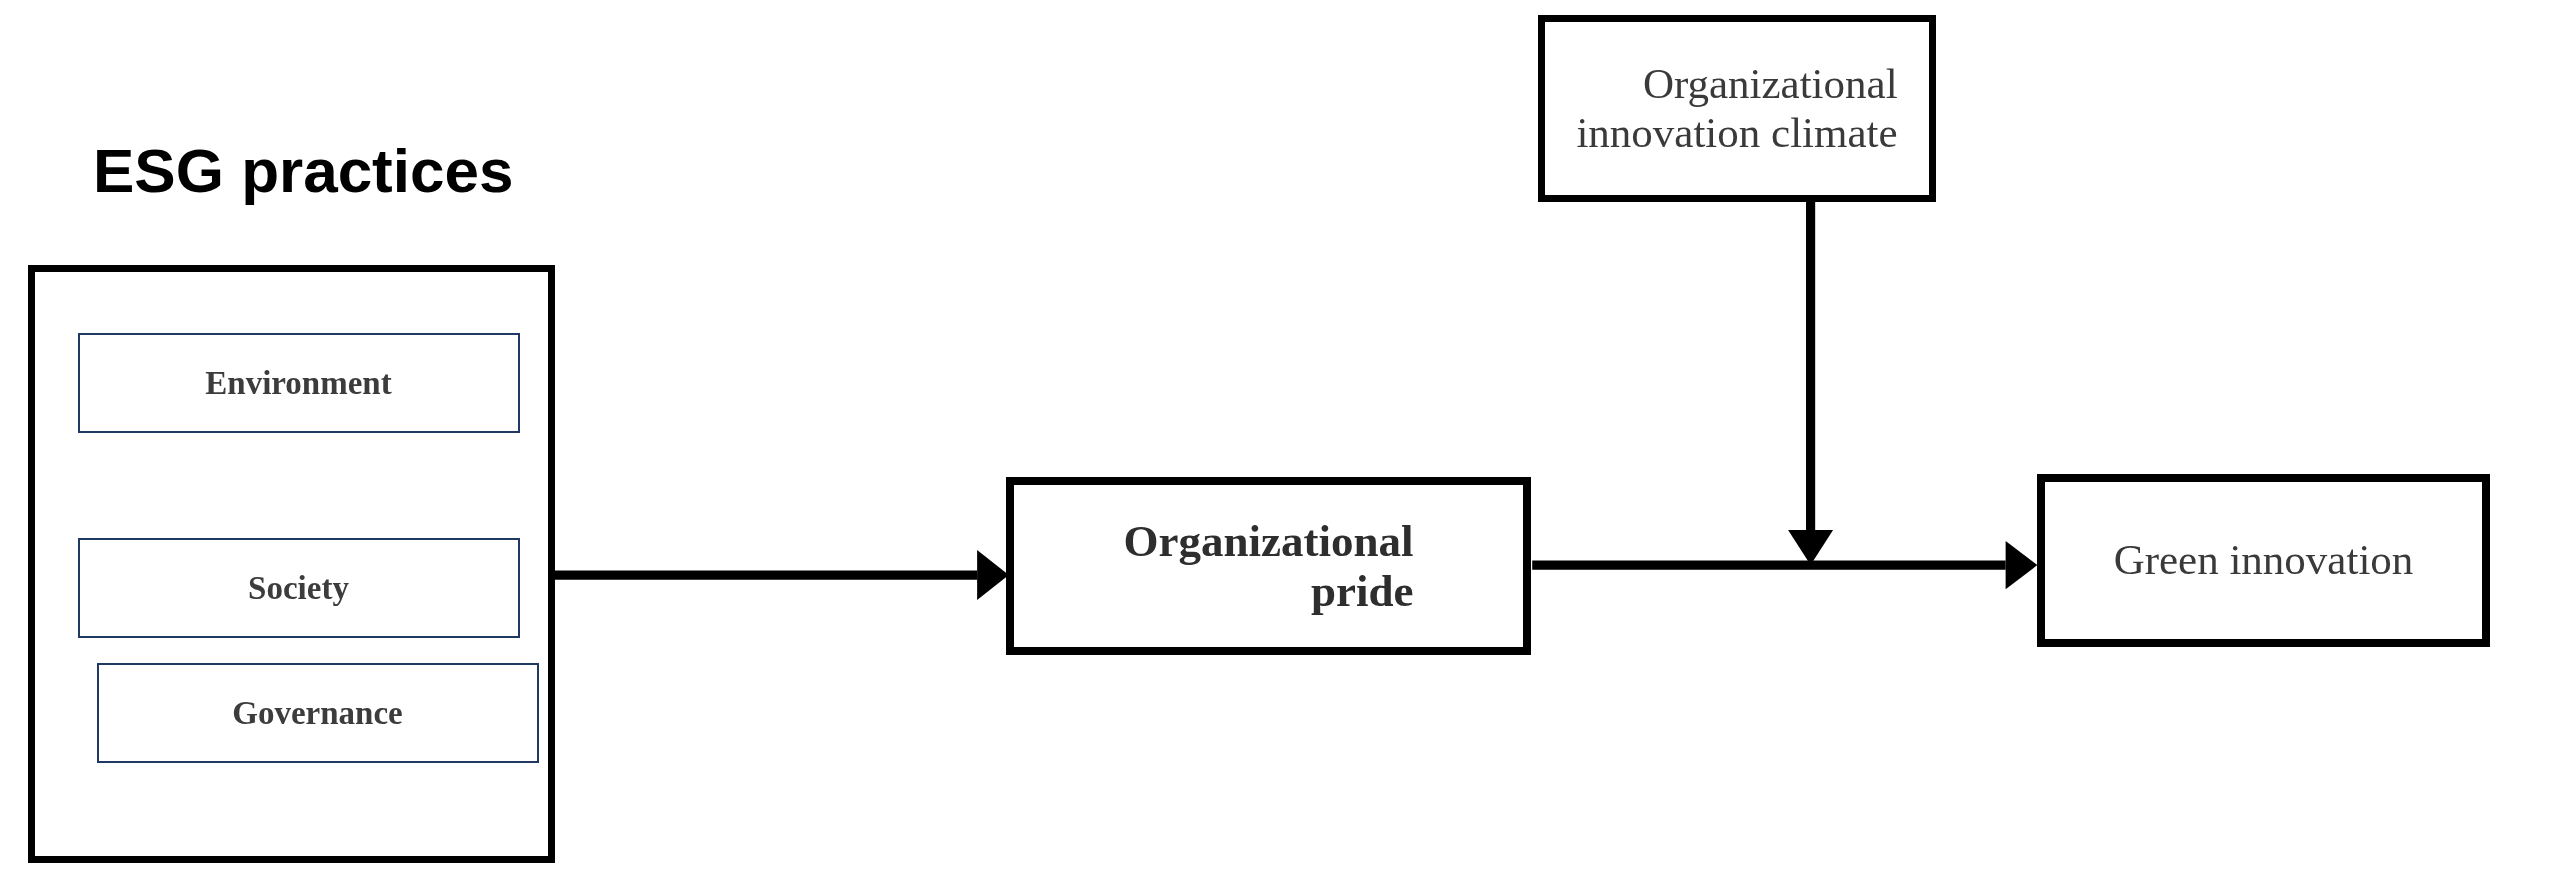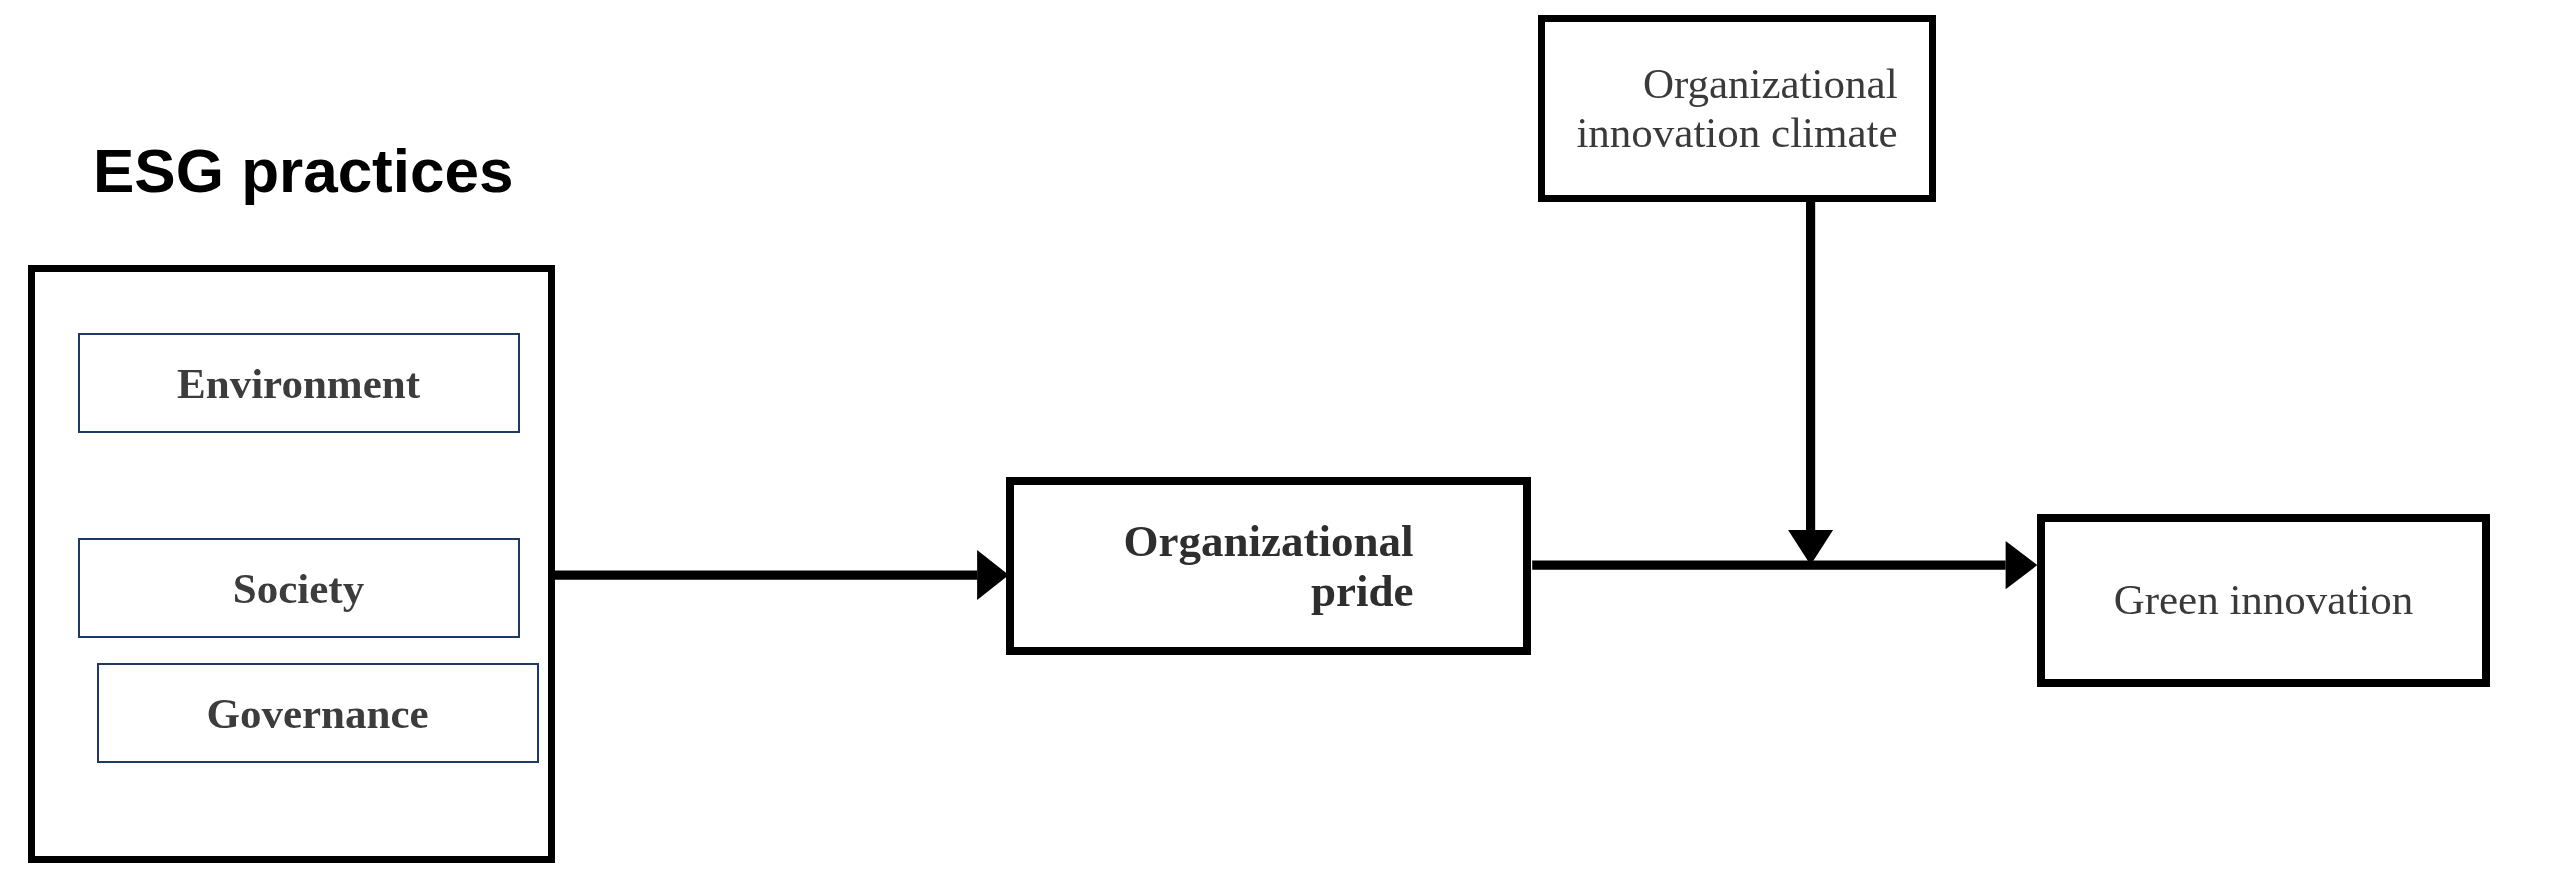--- a/index.html
+++ b/index.html
@@ -54,21 +54,21 @@
     box-sizing: border-box;
     border: 2.5px solid #1F3864;
     background: #ffffff;
     display: flex;
     align-items: center;
     justify-content: center;
   }
   .pillar-label {
     font-family: "Liberation Serif", serif;
     font-weight: bold;
-    font-size: 43px;
+    font-size: 33px;
     line-height: 1;
     color: #3c3c3c;
     white-space: nowrap;
   }
   .pillar-0 { top: 61px; }
   .pillar-1 { top: 226px; margin-top: 40px; }
   .pillar-2 { top: 391px; margin-left: 19px; }
 
   
   .node-box {
@@ -115,21 +115,20 @@
     color: #3a3a3a;
   }
 
   
   #node-green {
     left: 2037px;
     top: 474px;
     width: 453px;
     height: 173px;
     border: 8.3px solid #000000;
-    margin-top: 40px;
   }
   #node-green .node-label {
     font-weight: normal;
     font-size: 43px;
     color: #3a3a3a;
   }
 
   
   #arrow-layer {
     position: absolute;

